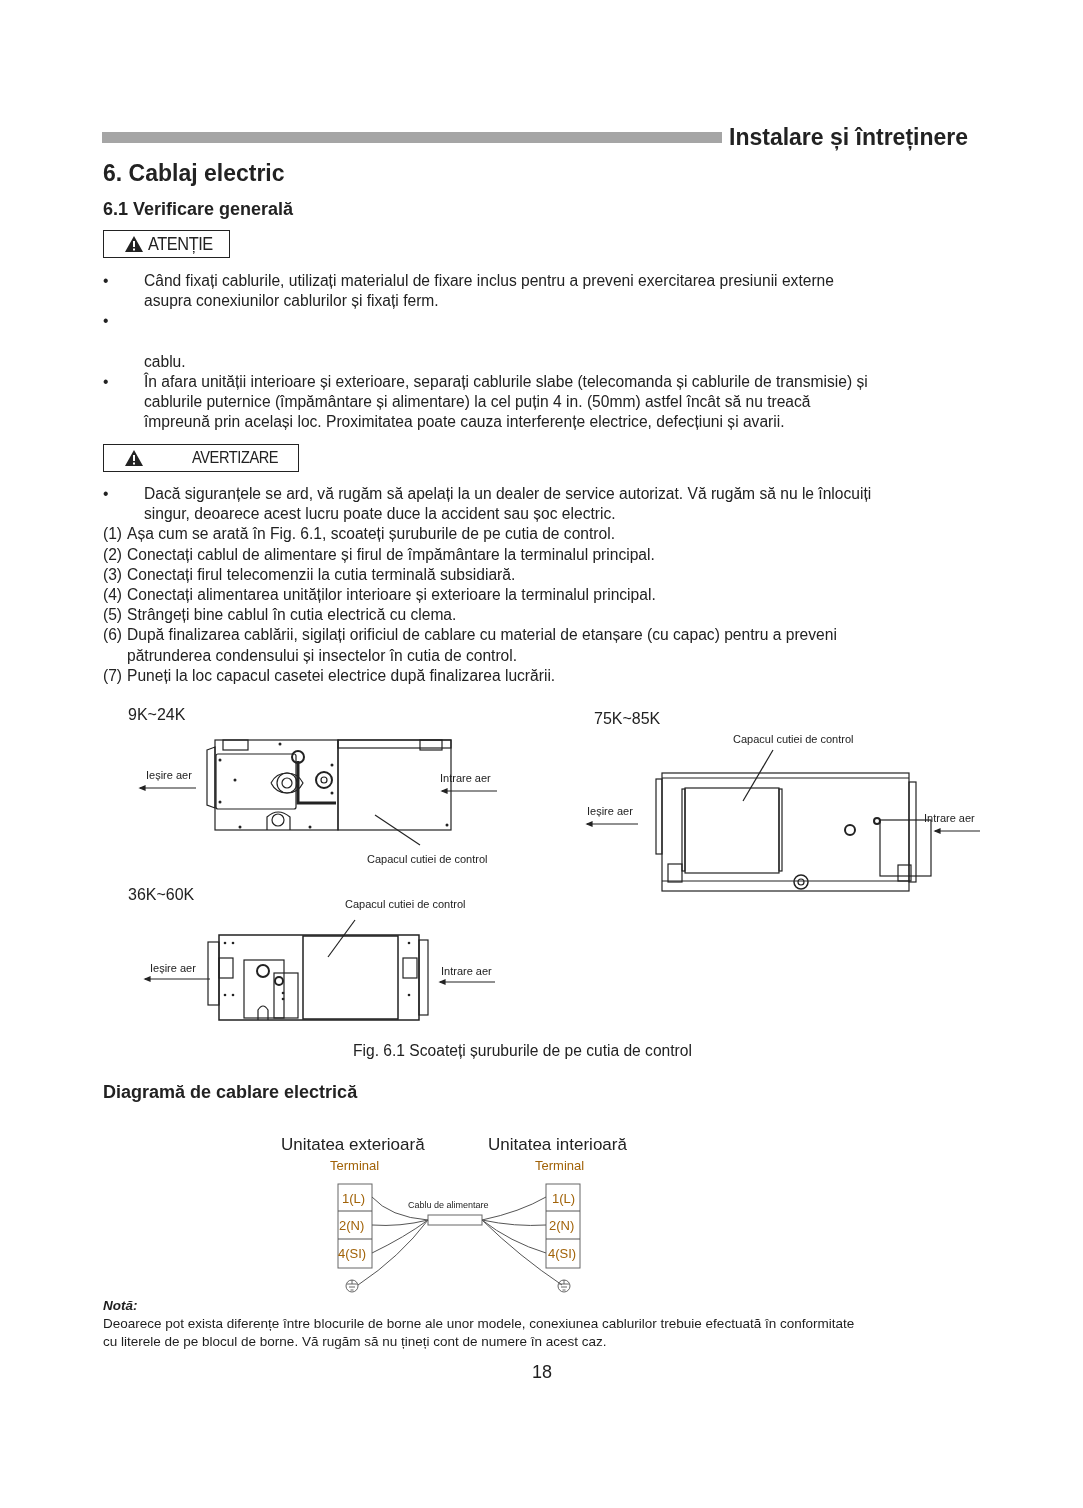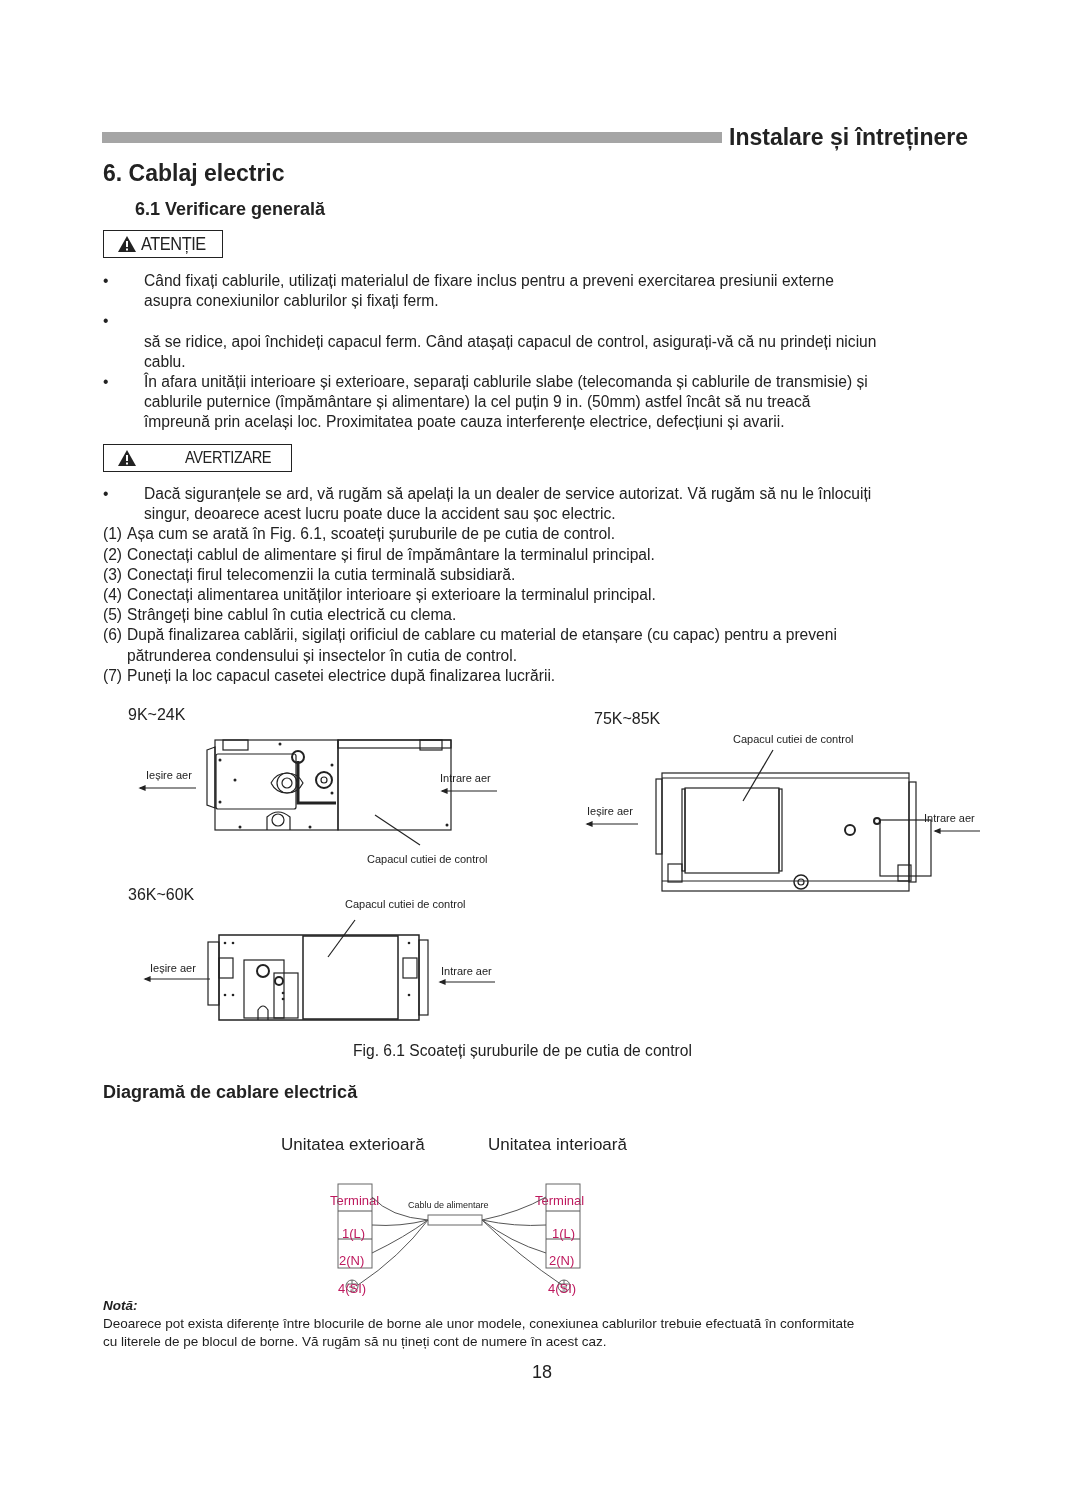--- a/index.html
+++ b/index.html
@@ -2,37 +2,37 @@
 <html><head>
 <meta charset="utf-8">
 <style>
   html, body { margin: 0; padding: 0; background: #ffffff; }
   body { width: 1083px; height: 1508px; position: relative; overflow: hidden;
          font-family: "Liberation Sans", sans-serif; color: #1e1e1e; }
   .abs { position: absolute; }
   .header-bar { left: 102px; top: 132px; width: 620px; height: 11px; background: #a5a5a5; }
   .header-title { left: 729px; top: 124px; font-size: 23px; font-weight: bold; white-space: nowrap; color: #222; }
   .h1 { left: 103px; top: 160px; font-size: 23px; font-weight: bold; color: #222; }
-  .h2 { left: 103px; top: 199px; font-size: 18px; font-weight: bold; color: #222; margin-left: 32px; }
-  .badge { border: 1.5px solid #222; height: 28px; display: flex; align-items: center; padding: 0 6px 0 13px; box-sizing: border-box; font-size: 19px; color: #222; }
+  .h2 { left: 103px; top: 199px; font-size: 18px; font-weight: bold; color: #222; }
+  .badge { border: 1.5px solid #222; height: 28px; display: flex; align-items: center; padding: 0 6px 0 20px; box-sizing: border-box; font-size: 19px; color: #222; }
   .badge svg { margin-right: 4px; }
   .badge .lbl { letter-spacing: -0.5px; transform: scaleX(0.86); transform-origin: left center; display: inline-block; }
   .text-block { left: 103px; width: 880px; font-size: 15.6px; line-height: 20.2px; color: #222; }
   .bul { display: flex; }
   .bul .mk { width: 14px; flex: none; }
   .bul .tx { flex: 1; margin-left: 27px; }
   .num { display: flex; }
   .num .mk { width: 24px; flex: none; }
   .num .tx { flex: 1; }
   .fig-label { font-size: 16px; color: #222; }
   .small-label { font-size: 11px; color: #222; white-space: nowrap; }
   .caption { left: 353px; top: 1042px; font-size: 15.6px; color: #222; }
   .h3 { left: 103px; top: 1082px; font-size: 18px; font-weight: bold; color: #222; }
   .unit-title { font-size: 17px; color: #222; white-space: nowrap; }
-  .term-title { font-size: 13px; color: #be185d; white-space: nowrap; margin-top: 35px; }
+  .term-title { font-size: 13px; color: #a16207; white-space: nowrap; }
   .note-title { left: 103px; top: 1298px; font-size: 13.5px; font-weight: bold; font-style: italic; }
   .note-text { left: 103px; top: 1315px; width: 880px; font-size: 13.5px; line-height: 17.5px; }
   .page-num { left: 532px; top: 1362px; font-size: 18px; }
 </style>
 </head>
 <body>
 
 <div class="abs header-bar"></div>
 <div class="abs header-title">Instalare și întreținere</div>
 
@@ -48,25 +48,25 @@
   <span class="lbl">ATENȚIE</span>
 </div>
 
 <div class="abs text-block" style="top:271px;">
   <div class="bul">
     <span class="mk">•</span>
     <span class="tx"><span>Când fixați cablurile, utilizați materialul de fixare inclus pentru a preveni exercitarea presiunii externe</span><br><span>asupra conexiunilor cablurilor și fixați ferm.</span></span>
   </div>
   <div class="bul">
     <span class="mk">•</span>
-    <span class="tx"><br><span>să se ridice, apoi închideți capacul ferm. Când atașați capacul de control, asigurați-vă că nu prindeți niciun</span><br><span>cablu.</span></span>
-  </div>
-  <div class="bul">
-    <span class="mk">•</span>
-    <span class="tx"><span>În afara unității interioare și exterioare, separați cablurile slabe (telecomanda și cablurile de transmisie) și</span><br><span>cablurile puternice (împământare și alimentare) la cel puțin 9 in. (50mm) astfel încât să nu treacă</span><br><span>împreună prin același loc. Proximitatea poate cauza interferențe electrice, defecțiuni și avarii.</span></span>
+    <span class="tx"><br><br><span>cablu.</span></span>
+  </div>
+  <div class="bul">
+    <span class="mk">•</span>
+    <span class="tx"><span>În afara unității interioare și exterioare, separați cablurile slabe (telecomanda și cablurile de transmisie) și</span><br><span>cablurile puternice (împământare și alimentare) la cel puțin 4 in. (50mm) astfel încât să nu treacă</span><br><span>împreună prin același loc. Proximitatea poate cauza interferențe electrice, defecțiuni și avarii.</span></span>
   </div>
 </div>
 
 <div class="abs badge" style="left:103px; top:444px;gap:44px;">
   <svg width="20" height="18" viewBox="0 0 20 18">
     <polygon points="10,1 19,17 1,17" fill="#222"></polygon>
     <rect x="9" y="6" width="2" height="6" fill="#fff"></rect>
     <rect x="9" y="13.5" width="2" height="2" fill="#fff"></rect>
   </svg>
   <span class="lbl" style="font-size:17px;">AVERTIZARE</span>

